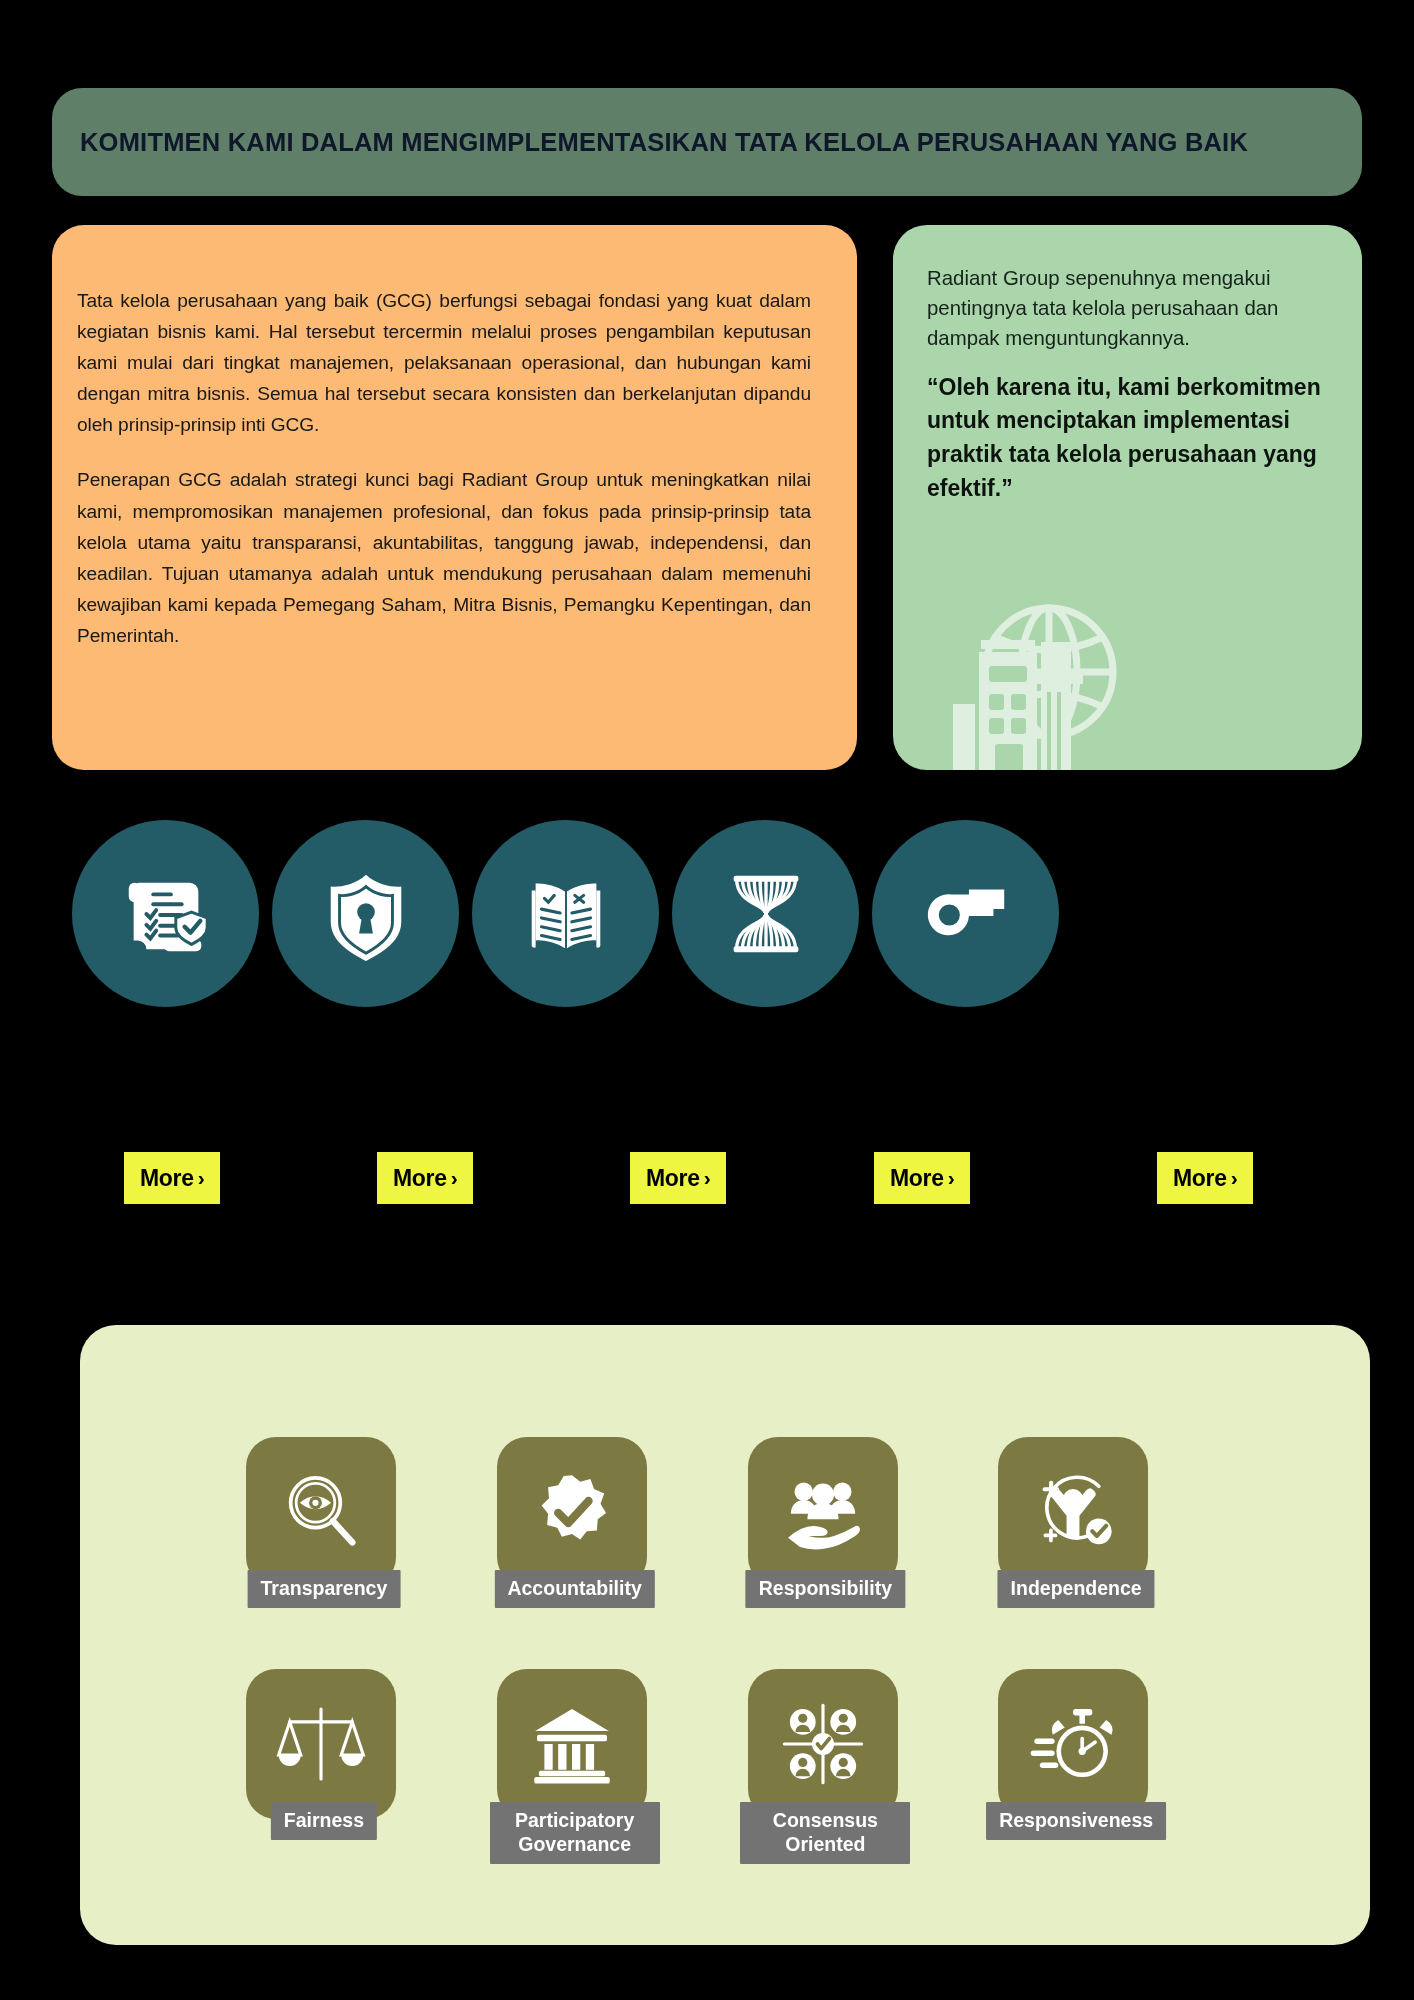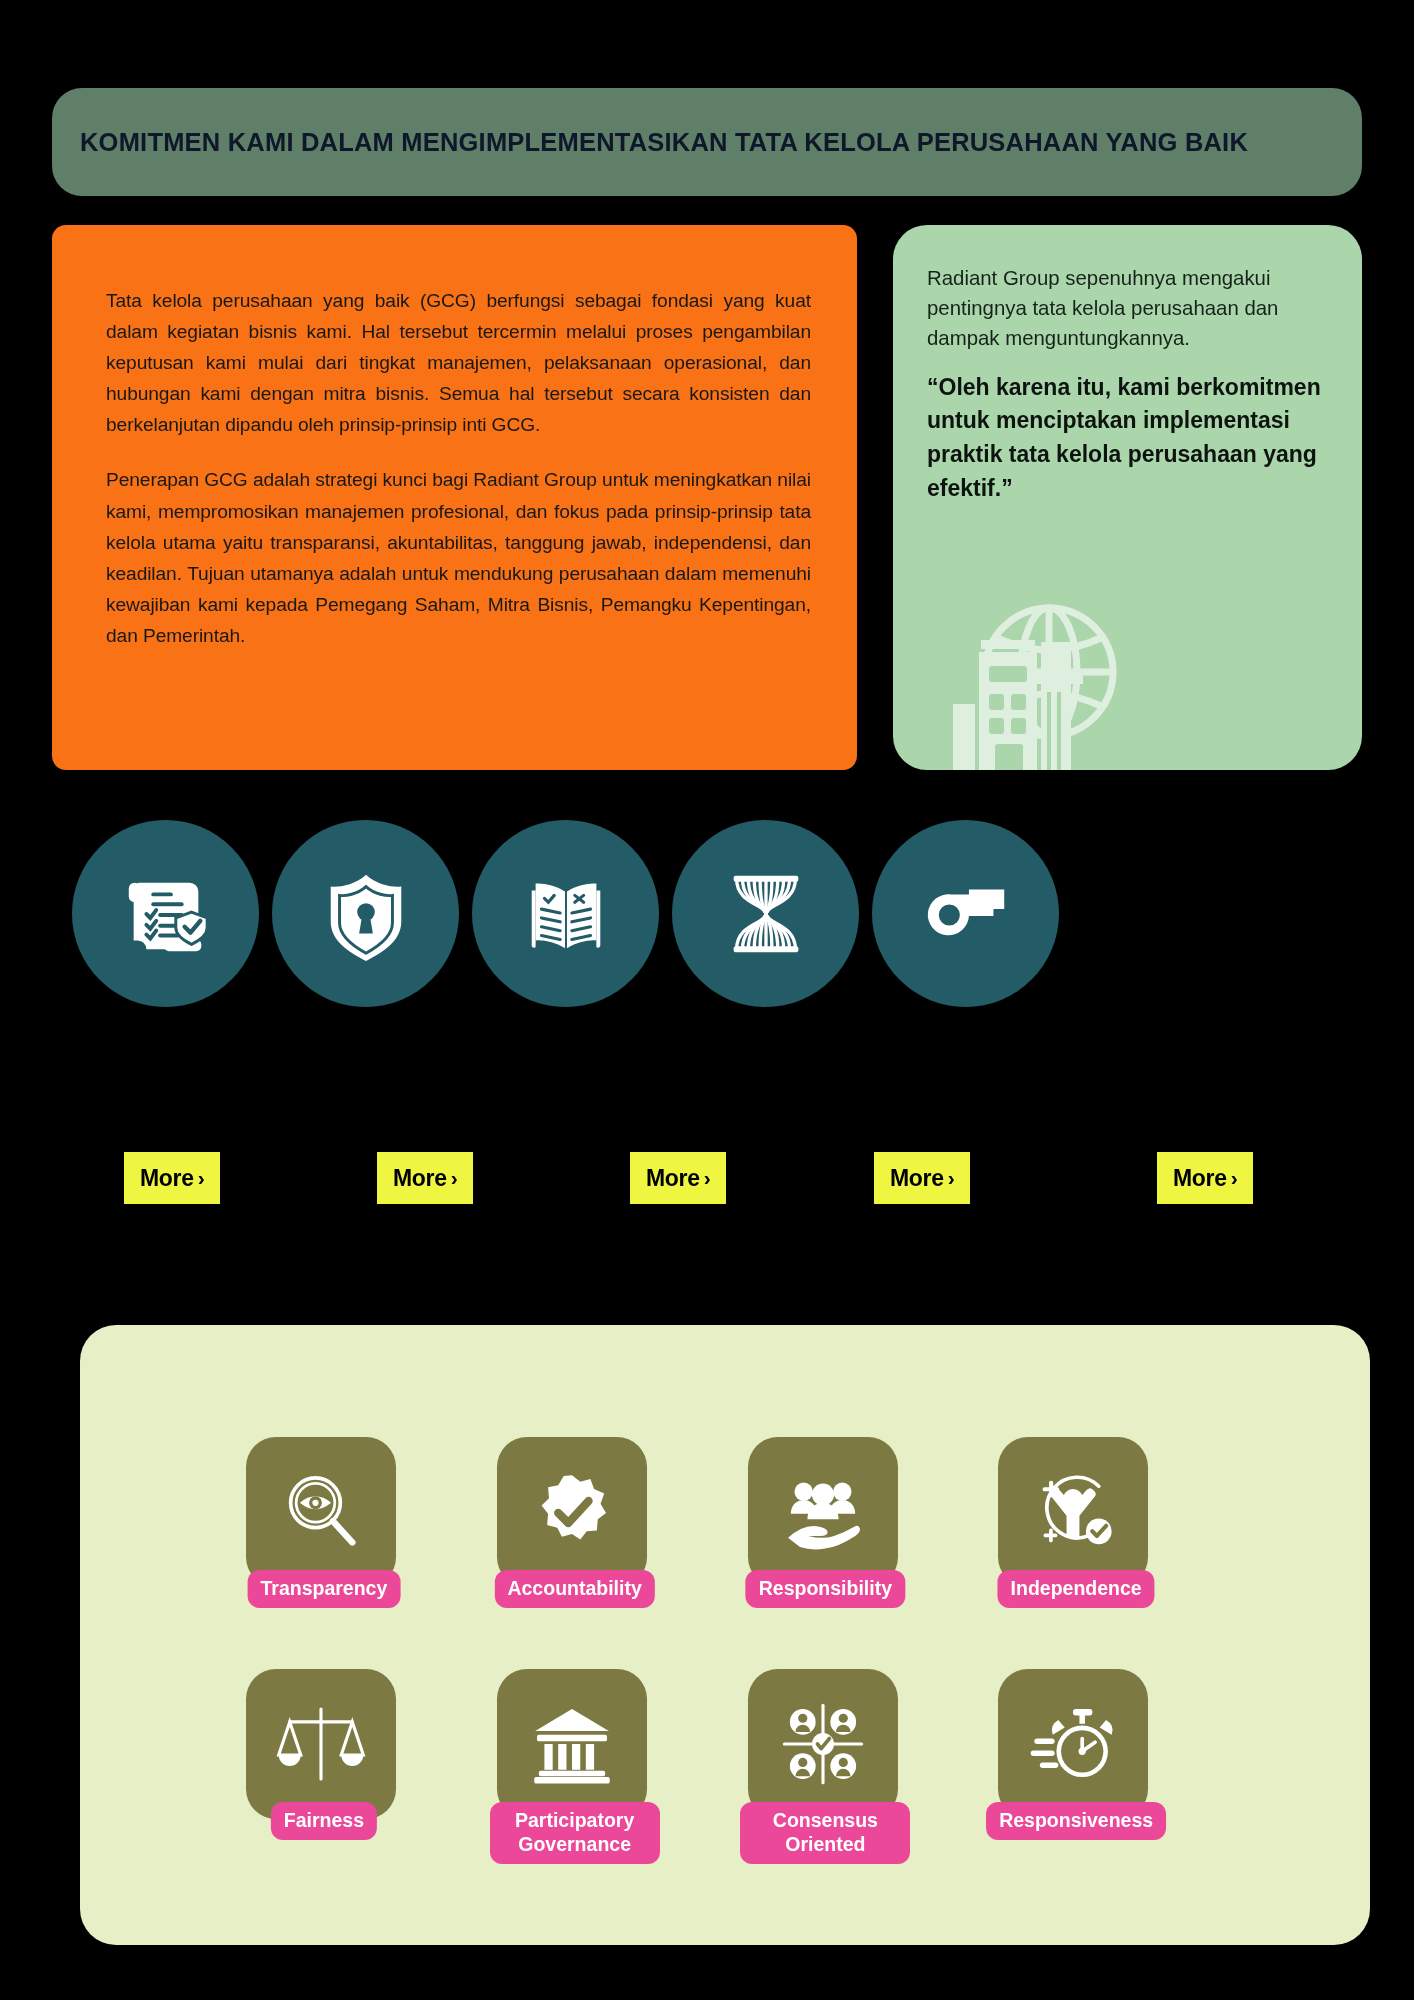--- a/index.html
+++ b/index.html
@@ -39,23 +39,23 @@
     white-space: nowrap;
   }
 
   
   .card-left {
     position: absolute;
     left: 52px;
     top: 225px;
     width: 805px;
     height: 545px;
-    background: #f97316;
-    border-radius: 14px;
-    padding: 60px 46px 40px 54px;
+    background: #fdba74;
+    border-radius: 32px;
+    padding: 60px 46px 40px 25px;
   }
   .card-left p {
     color: #181818;
     font-size: 19.2px;
     line-height: 1.62;
     text-align: justify;
     text-justify: inter-word;
     letter-spacing: -0.1px;
   }
   .card-left p + p { margin-top: 24px; }
@@ -189,25 +189,25 @@
     align-items: center;
     justify-content: center;
     margin-left: 21px;
   }
   .p-tile svg { width: 92px; height: 92px; display: block; }
   .p-label {
     position: absolute;
     top: 133px;
     left: 50%;
     transform: translateX(-50%);
-    background: #ec4899;
+    background: #737373;
     color: #ffffff;
     font-size: 19.5px;
     font-weight: bold;
-    border-radius: 12px;
+    border-radius: 1px;
     padding: 7px 13px;
     text-align: center;
     line-height: 1.22;
     white-space: nowrap;
   }
   .p-label.two-line { white-space: normal; width: 170px; }
 </style>
 </head>
 <body>
 

